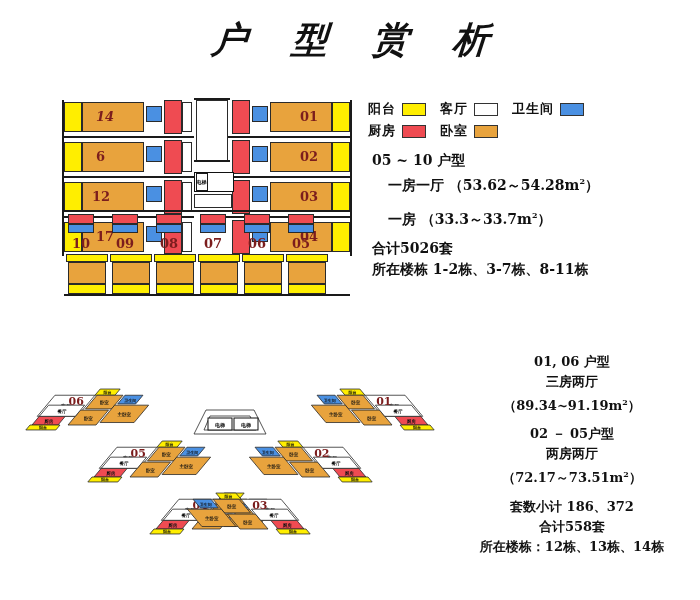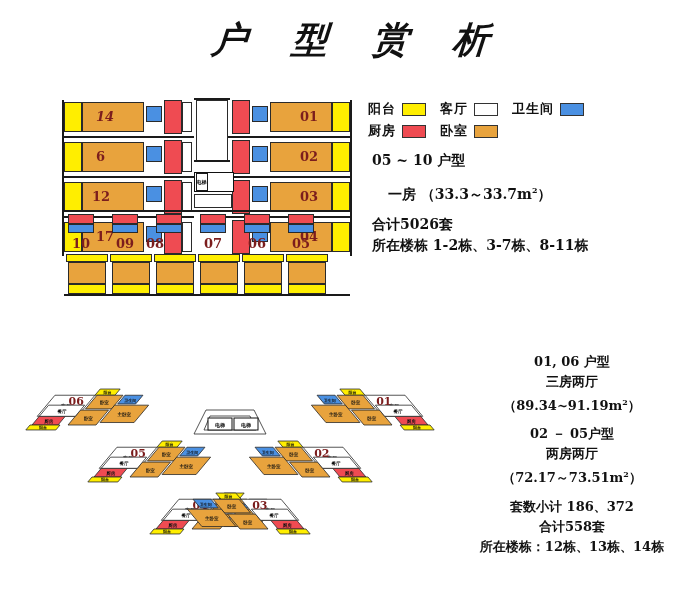--- a/index.html
+++ b/index.html
@@ -147,21 +147,21 @@
       <div class="rm bed" style="left: 6px; top: 166px; width: 38px; height: 22px;"></div>
       <div class="rm bal" style="left: 6px; top: 188px; width: 38px; height: 10px;"></div>
       <div class="rm kit" style="left: 50px; top: 118px; width: 26px; height: 10px;"></div>
       <div class="rm bath" style="left: 50px; top: 128px; width: 26px; height: 9px;"></div>
       <div class="unum" style="left: 54px; top: 140px;">09</div>
       <div class="rm bal" style="left: 48px; top: 158px; width: 42px; height: 8px;"></div>
       <div class="rm bed" style="left: 50px; top: 166px; width: 38px; height: 22px;"></div>
       <div class="rm bal" style="left: 50px; top: 188px; width: 38px; height: 10px;"></div>
       <div class="rm kit" style="left: 94px; top: 118px; width: 26px; height: 10px;"></div>
       <div class="rm bath" style="left: 94px; top: 128px; width: 26px; height: 9px;"></div>
-      <div class="unum" style="left: 84px; top: 140px;">08</div>
+      <div class="unum" style="left: 98px; top: 140px;">08</div>
       <div class="rm bal" style="left: 92px; top: 158px; width: 42px; height: 8px;"></div>
       <div class="rm bed" style="left: 94px; top: 166px; width: 38px; height: 22px;"></div>
       <div class="rm bal" style="left: 94px; top: 188px; width: 38px; height: 10px;"></div>
       <div class="rm kit" style="left: 138px; top: 118px; width: 26px; height: 10px;"></div>
       <div class="rm bath" style="left: 138px; top: 128px; width: 26px; height: 9px;"></div>
       <div class="unum" style="left: 142px; top: 140px;">07</div>
       <div class="rm bal" style="left: 136px; top: 158px; width: 42px; height: 8px;"></div>
       <div class="rm bed" style="left: 138px; top: 166px; width: 38px; height: 22px;"></div>
       <div class="rm bal" style="left: 138px; top: 188px; width: 38px; height: 10px;"></div>
       <div class="rm kit" style="left: 182px; top: 118px; width: 26px; height: 10px;"></div>
@@ -202,20 +202,21 @@
       </span>
       <span class="legitem">
         <span class="legtxt">卧室</span>
         <span class="swatch sw-bed"></span>
       </span>
     </div>
   </div>
 
   <div class="info i-top">
     <span class="l">05 ~ 10 户型</span>
+    <span class="l ind"><span>一房一厅 （53.62～54.28m</span><sup>2</sup><span>）</span></span>
     <span class="gap"></span>
     <span class="l ind"><span>一房 （33.3～33.7m</span><sup>2</sup><span>）</span></span>
     <span class="gap"></span>
     <span class="l">合计5026套</span>
     <span class="l">所在楼栋 1-2栋、3-7栋、8-11栋</span>
   </div>
 
   <div class="plan" id="bottom-plan" style="left:10px;top:350px;width:440px;height:200px;"><svg width="440" height="200" viewBox="0 0 440 200">
         <polygon points="44.96,45.24 84.96,45.24 67.28,66.32 27.28,66.32" fill="#ffffff" stroke="#2a2a2a" stroke-width="0.8"></polygon>
         <text x="56.12" y="57.78" font-size="5" fill="#111" font-weight="bold" text-anchor="middle" font-family="&quot;DejaVu Sans&quot;,&quot;Liberation Sans&quot;,sans-serif">客厅</text>

